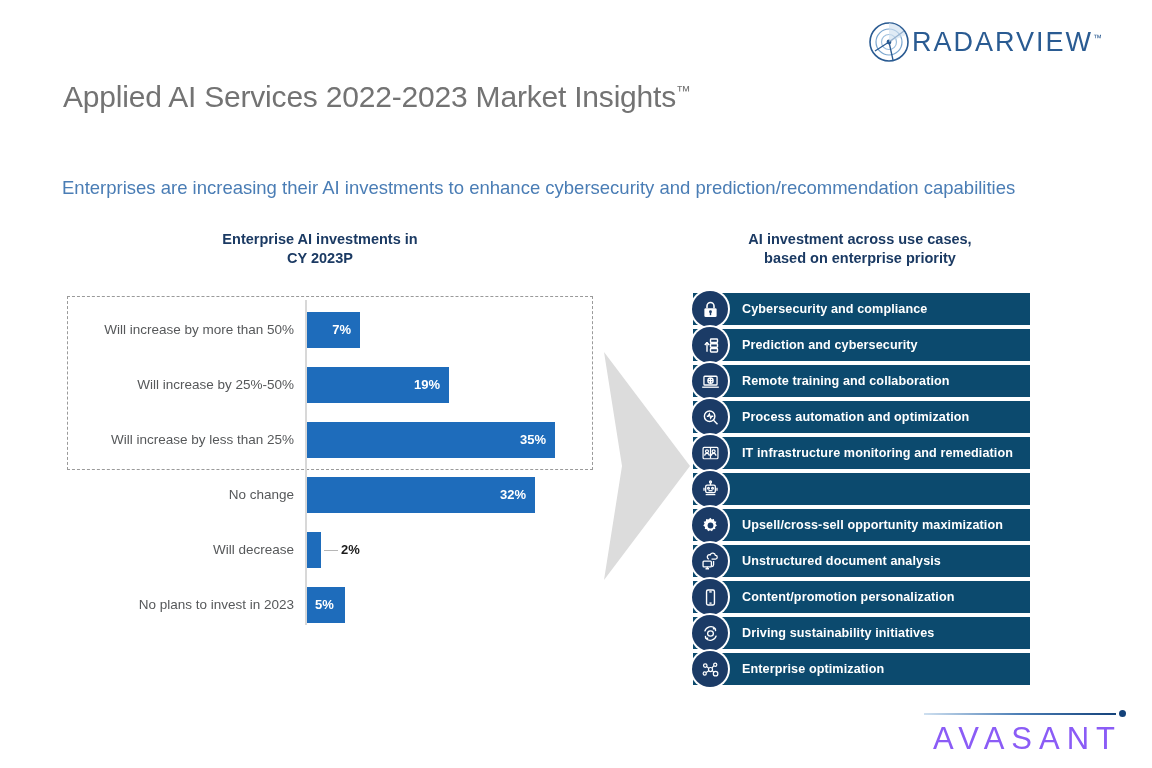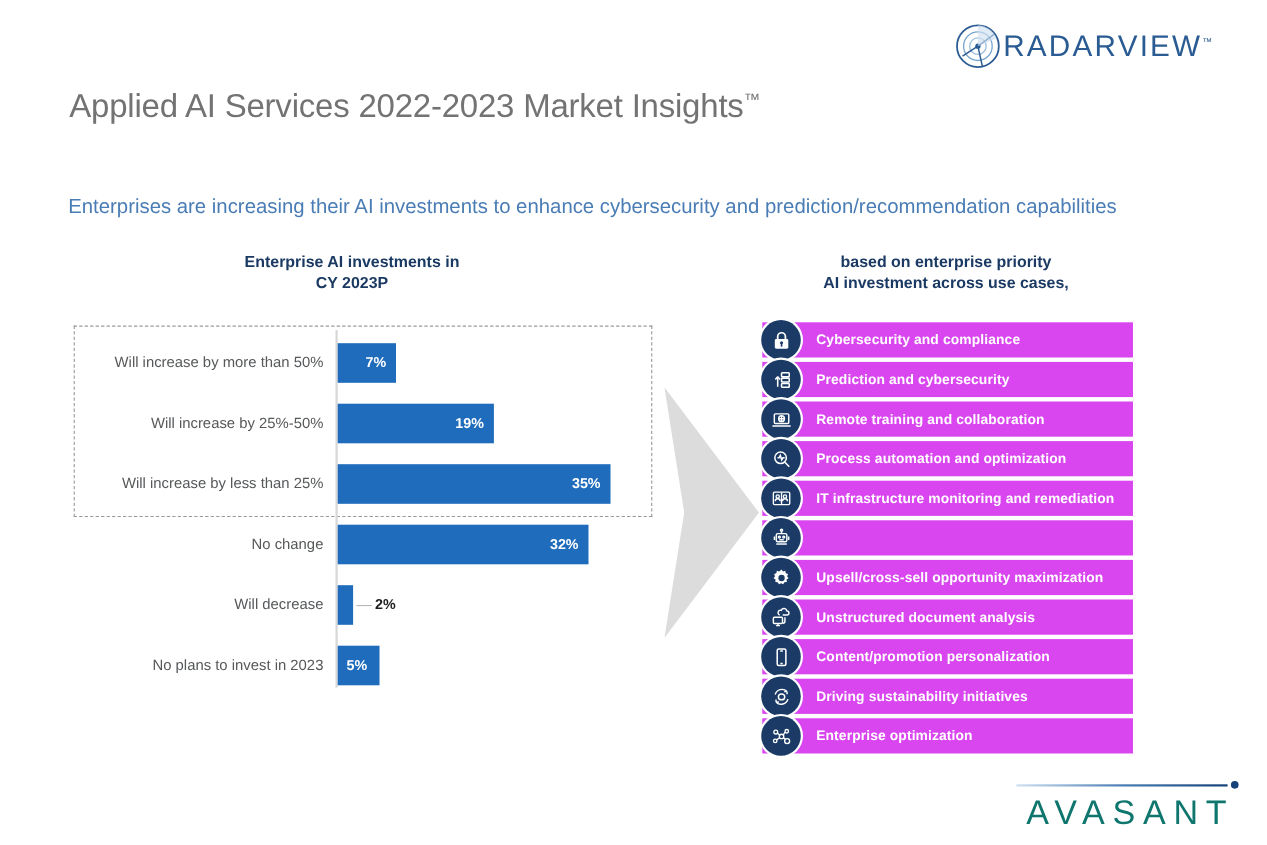--- a/index.html
+++ b/index.html
@@ -75,21 +75,21 @@
 
   
   .chart-right-title{
     position:absolute;left:700px;top:230px;width:320px;
     text-align:center;font-size:14.5px;font-weight:bold;color:#1b3a63;
     line-height:19px;
   }
   .uc-list{position:absolute;left:693px;top:293px;width:337px;}
   .uc-row{
     position:relative;height:32px;margin-bottom:4px;
-    background:#d946ef;display:flex;align-items:center;
+    background:#0c4a6e;display:flex;align-items:center;
   }
   .uc-icon{
     position:absolute;left:-1px;top:-2px;width:36px;height:36px;
     border-radius:50%;background:#1b3b66;
     display:flex;align-items:center;justify-content:center;
     box-shadow:0 0 0 2px #ffffff;
   }
   .uc-icon svg{display:block;}
   .uc-label{
     margin-left:49px;font-size:12.6px;font-weight:bold;color:#ffffff;
@@ -103,21 +103,21 @@
   .av-line{
     position:absolute;left:4px;top:6px;width:192px;height:2.2px;
     background:linear-gradient(to right,#cfe0f0,#4a7db5,#14427a);
   }
   .av-dot{
     position:absolute;left:199px;top:3px;width:7px;height:7px;
     border-radius:50%;background:#14427a;
   }
   .av-word{
     position:absolute;left:0;top:14px;width:215px;text-align:center;
-    font-size:31px;letter-spacing:7px;color:#0f766e;font-weight:400;
+    font-size:31px;letter-spacing:7px;color:#8b5cf6;font-weight:400;
   }
 </style>
 </head>
 <body>
 
 <div class="slide">
 
   <div class="radarview-logo">
     <span class="radar-mark">
       <svg viewBox="0 0 46 46" width="46" height="46">
@@ -196,22 +196,22 @@
 
   </div>
 
   <div class="arrow">
     <svg viewBox="0 0 86 228" width="86" height="228">
       <polygon points="0,0 86,114 0,228 18,114" fill="#dcdcdc"></polygon>
     </svg>
   </div>
 
   <div class="chart-right-title">
+    <div>AI investment across use cases,</div>
     <div>based on enterprise priority</div>
-    <div>AI investment across use cases,</div>
   </div>
 
   <div class="uc-list">
 
     <div class="uc-row">
       <span class="uc-icon">
         <svg viewBox="0 0 24 24" width="21" height="21" fill="none" stroke="#ffffff" stroke-width="1.8">
           <rect x="5" y="10.5" width="14" height="10" rx="1.5" fill="#ffffff" stroke="none"></rect>
           <path d="M8 10.5V8a4 4 0 0 1 8 0v2.5"></path>
           <circle cx="12" cy="14.5" r="1.6" fill="#1b3b66" stroke="none"></circle>

